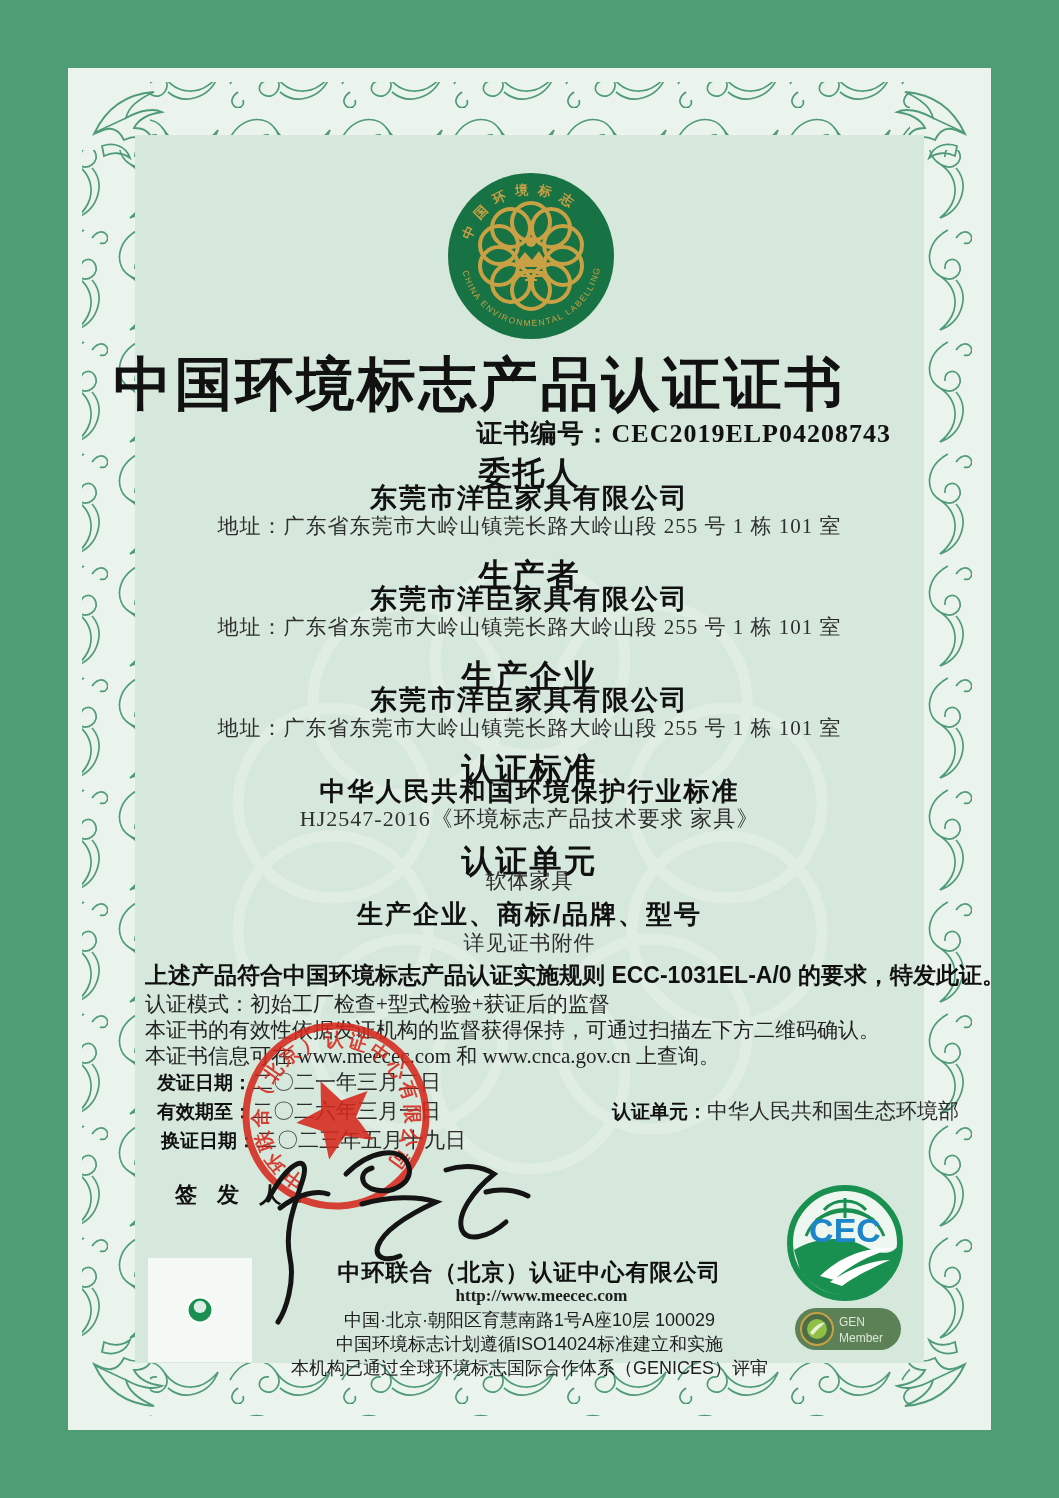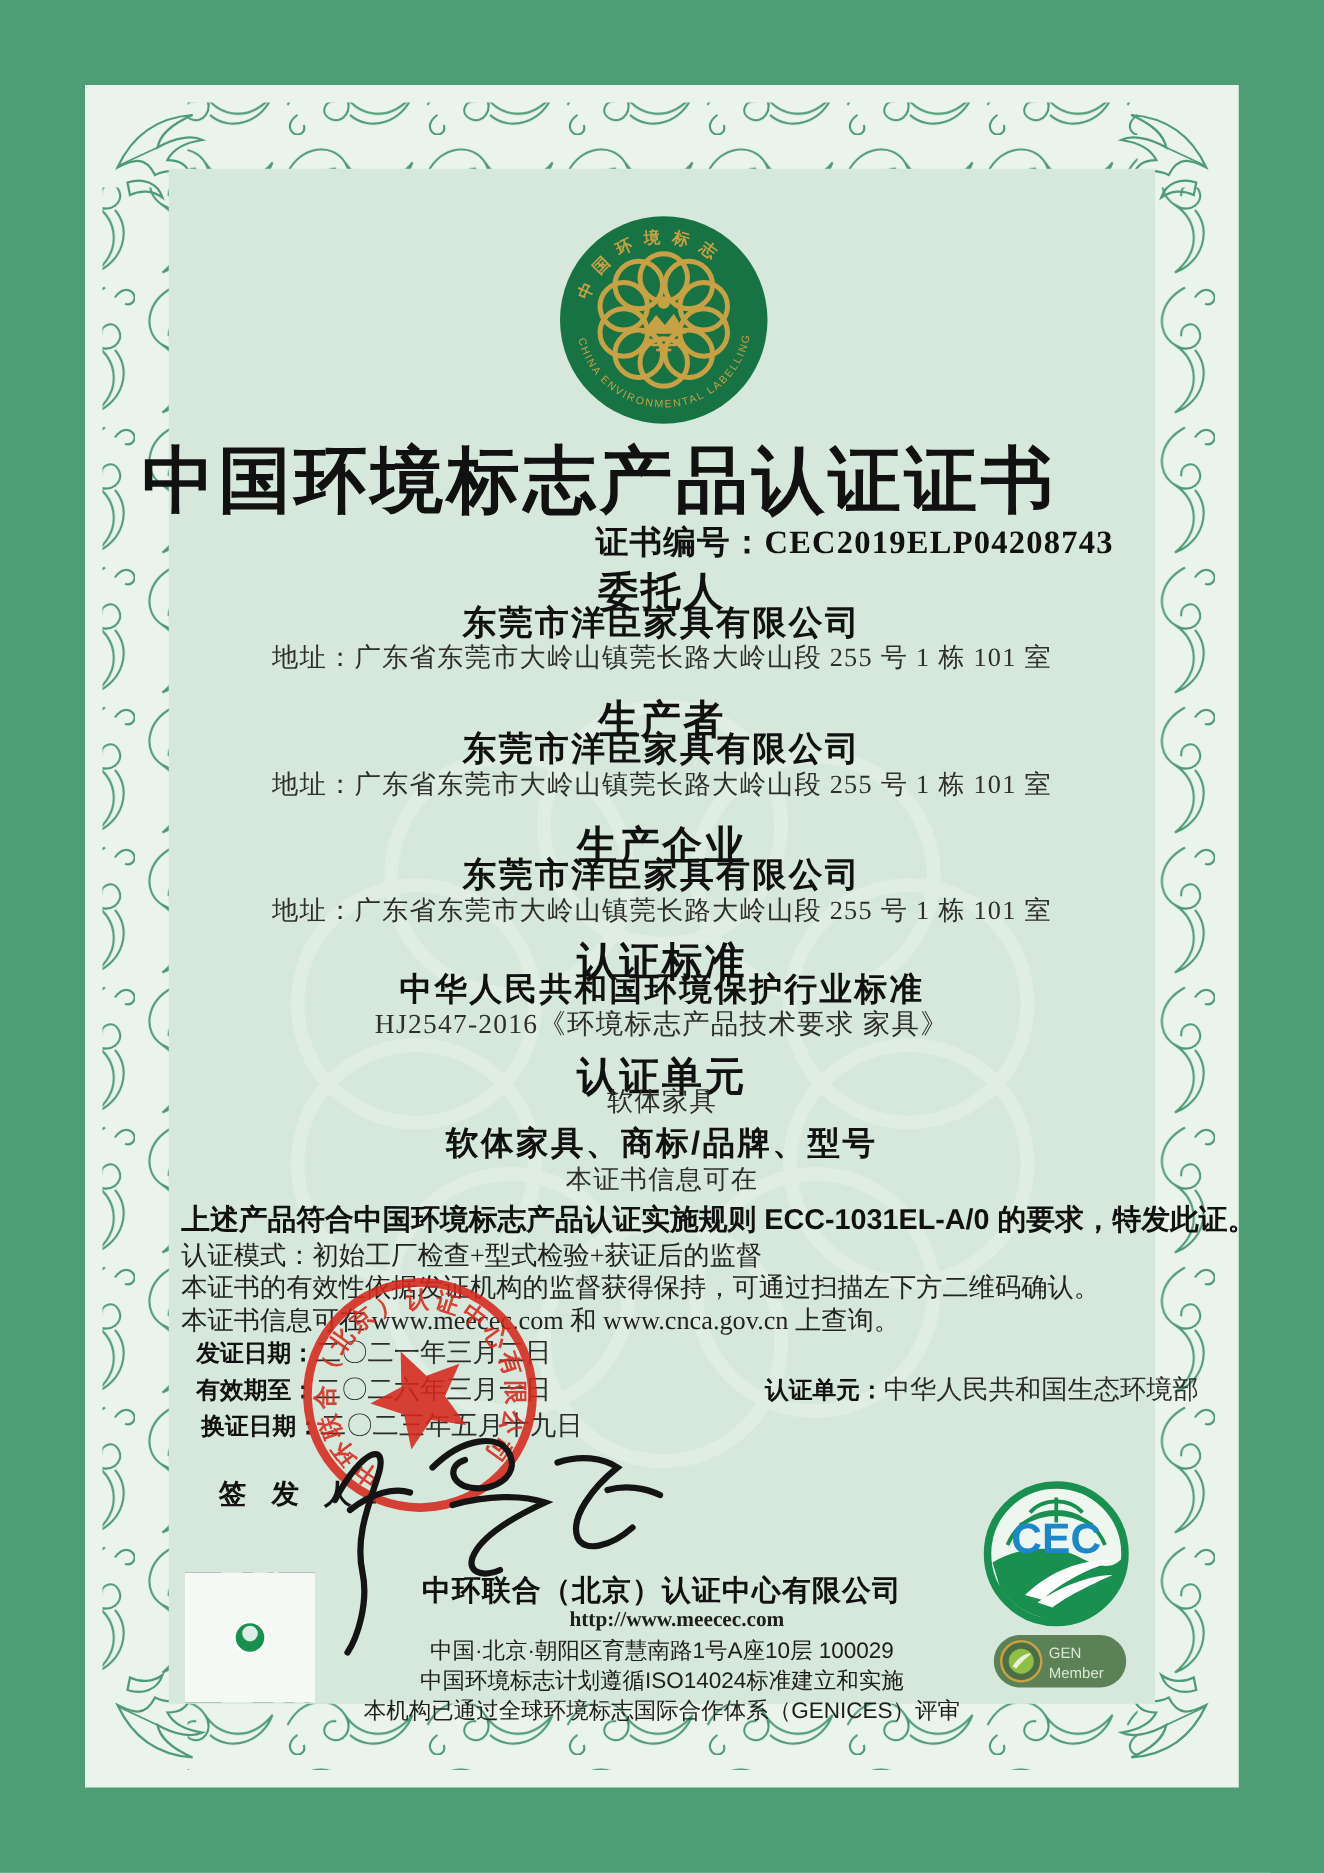--- a/index.html
+++ b/index.html
@@ -129,22 +129,22 @@
   <div class="cline company" style="top:682px">东莞市洋臣家具有限公司</div>
   <div class="cline addr" style="top:714px">地址：广东省东莞市大岭山镇莞长路大岭山段 255 号 1 栋 101 室</div>
 
   <div class="cline heading" style="top:748px">认证标准</div>
   <div class="cline company" style="top:774px;font-size:26px">中华人民共和国环境保护行业标准</div>
   <div class="cline addr" style="top:804px;font-size:22px">HJ2547-2016《环境标志产品技术要求 家具》</div>
 
   <div class="cline heading" style="top:840px">认证单元</div>
   <div class="cline addr" style="top:867px">软体家具</div>
 
-  <div class="cline heading" style="top:897px;font-size:26px">软体家具、商标/品牌、型号</div>
-  <div class="cline addr" style="top:929px">本证书信息可在</div>
+  <div class="cline heading" style="top:897px;font-size:26px">生产企业、商标/品牌、型号</div>
+  <div class="cline addr" style="top:929px">详见证书附件</div>
 
   <div class="lline stmt-bold" style="left:145px;top:960px">上述产品符合中国环境标志产品认证实施规则 ECC-1031EL-A/0 的要求，特发此证。</div>
   <div class="lline stmt" style="left:145px;top:990px">认证模式：初始工厂检查+型式检验+获证后的监督</div>
   <div class="lline stmt" style="left:145px;top:1016px">本证书的有效性依据发证机构的监督获得保持，可通过扫描左下方二维码确认。</div>
   <div class="lline stmt" style="left:145px;top:1042px">本证书信息可在 www.meecec.com 和 www.cnca.gov.cn 上查询。</div>
 
   <div class="lline" style="left:145px;top:1068px">
     <span class="datelabel">发证日期：</span><span class="dateval">二〇二一年三月二日</span>
   </div>
   <div class="lline" style="left:145px;top:1097px">

